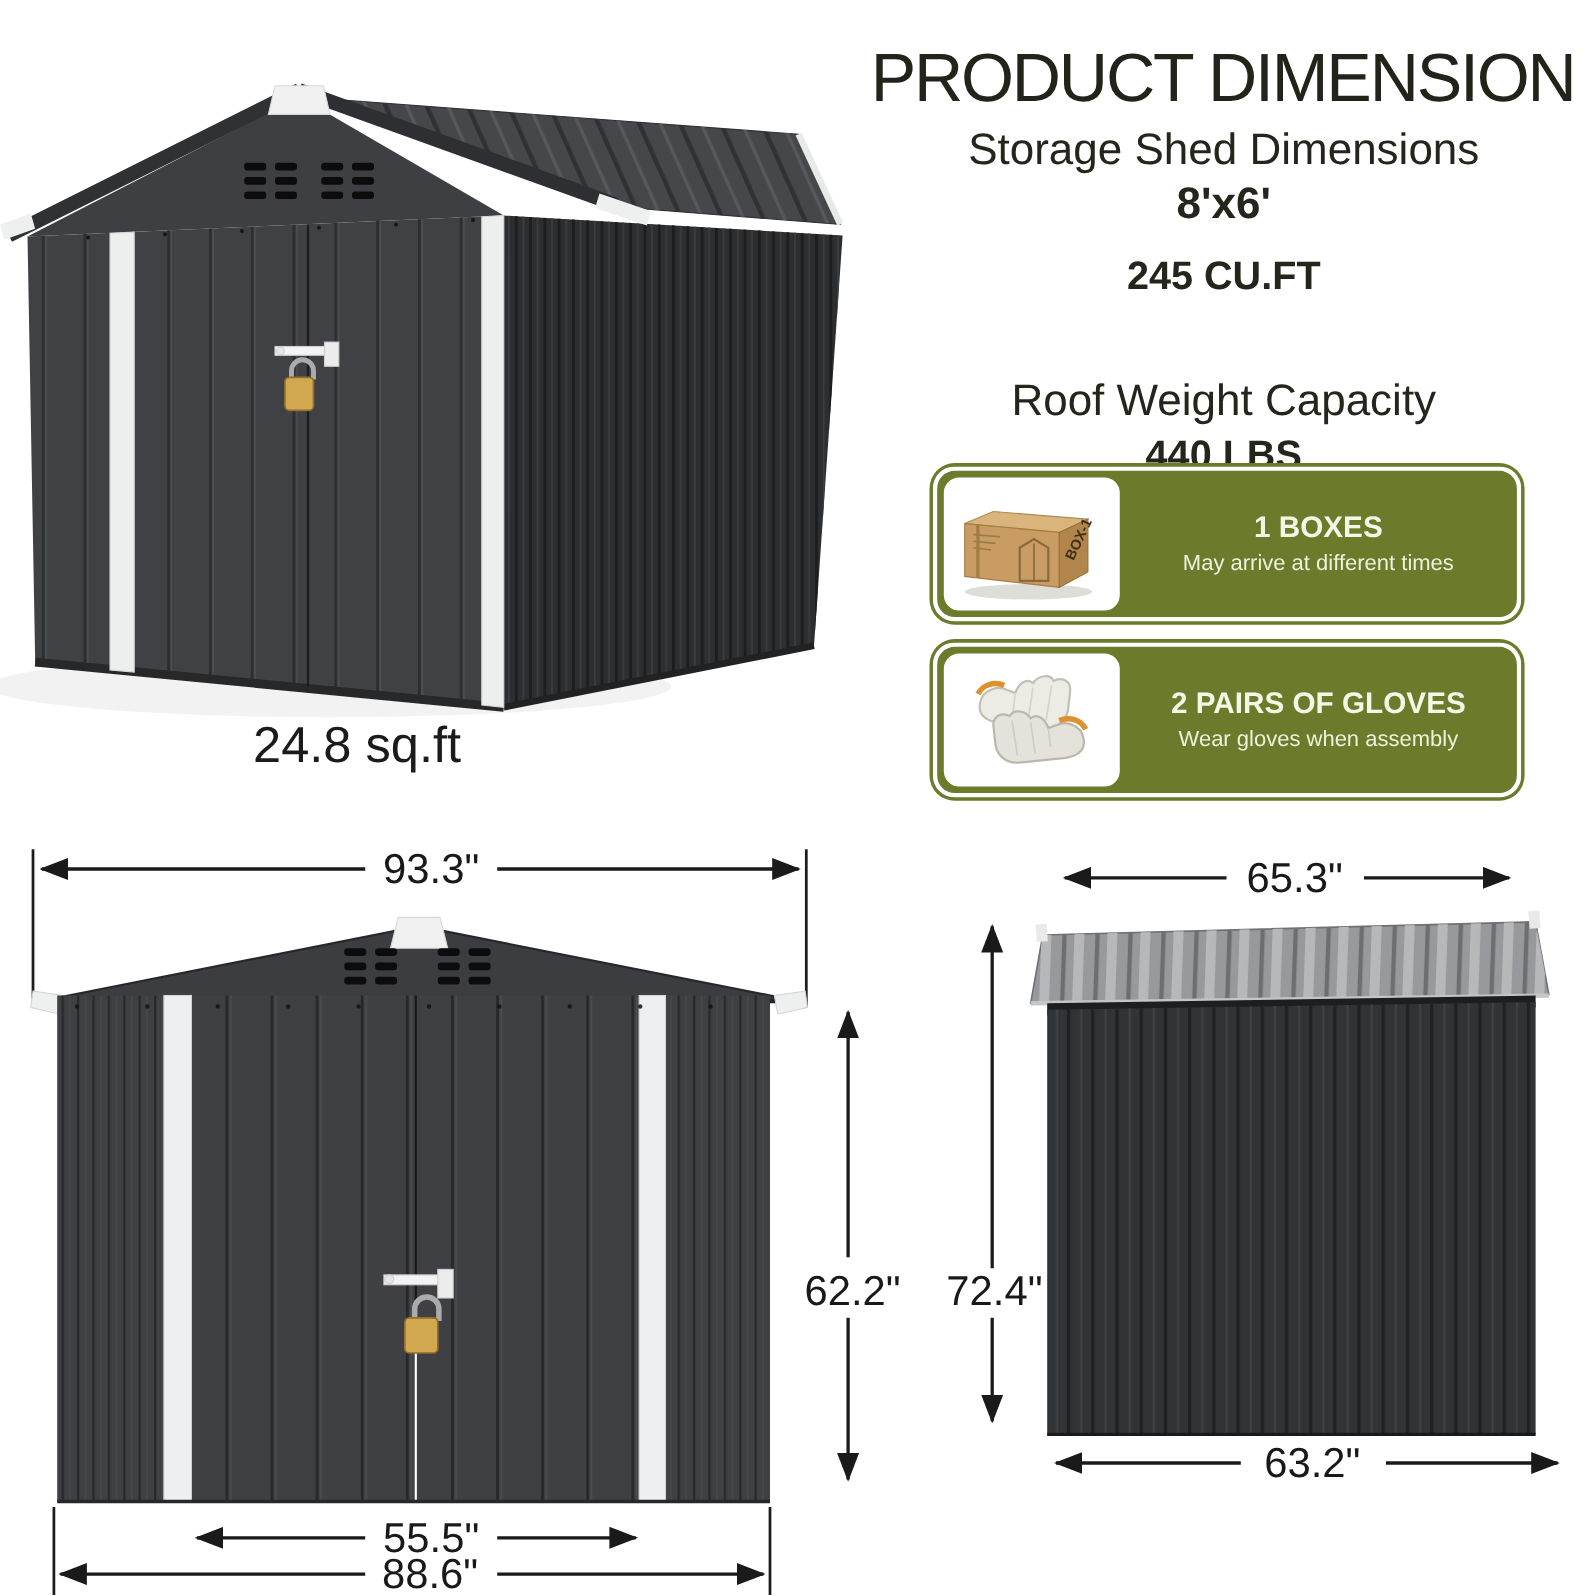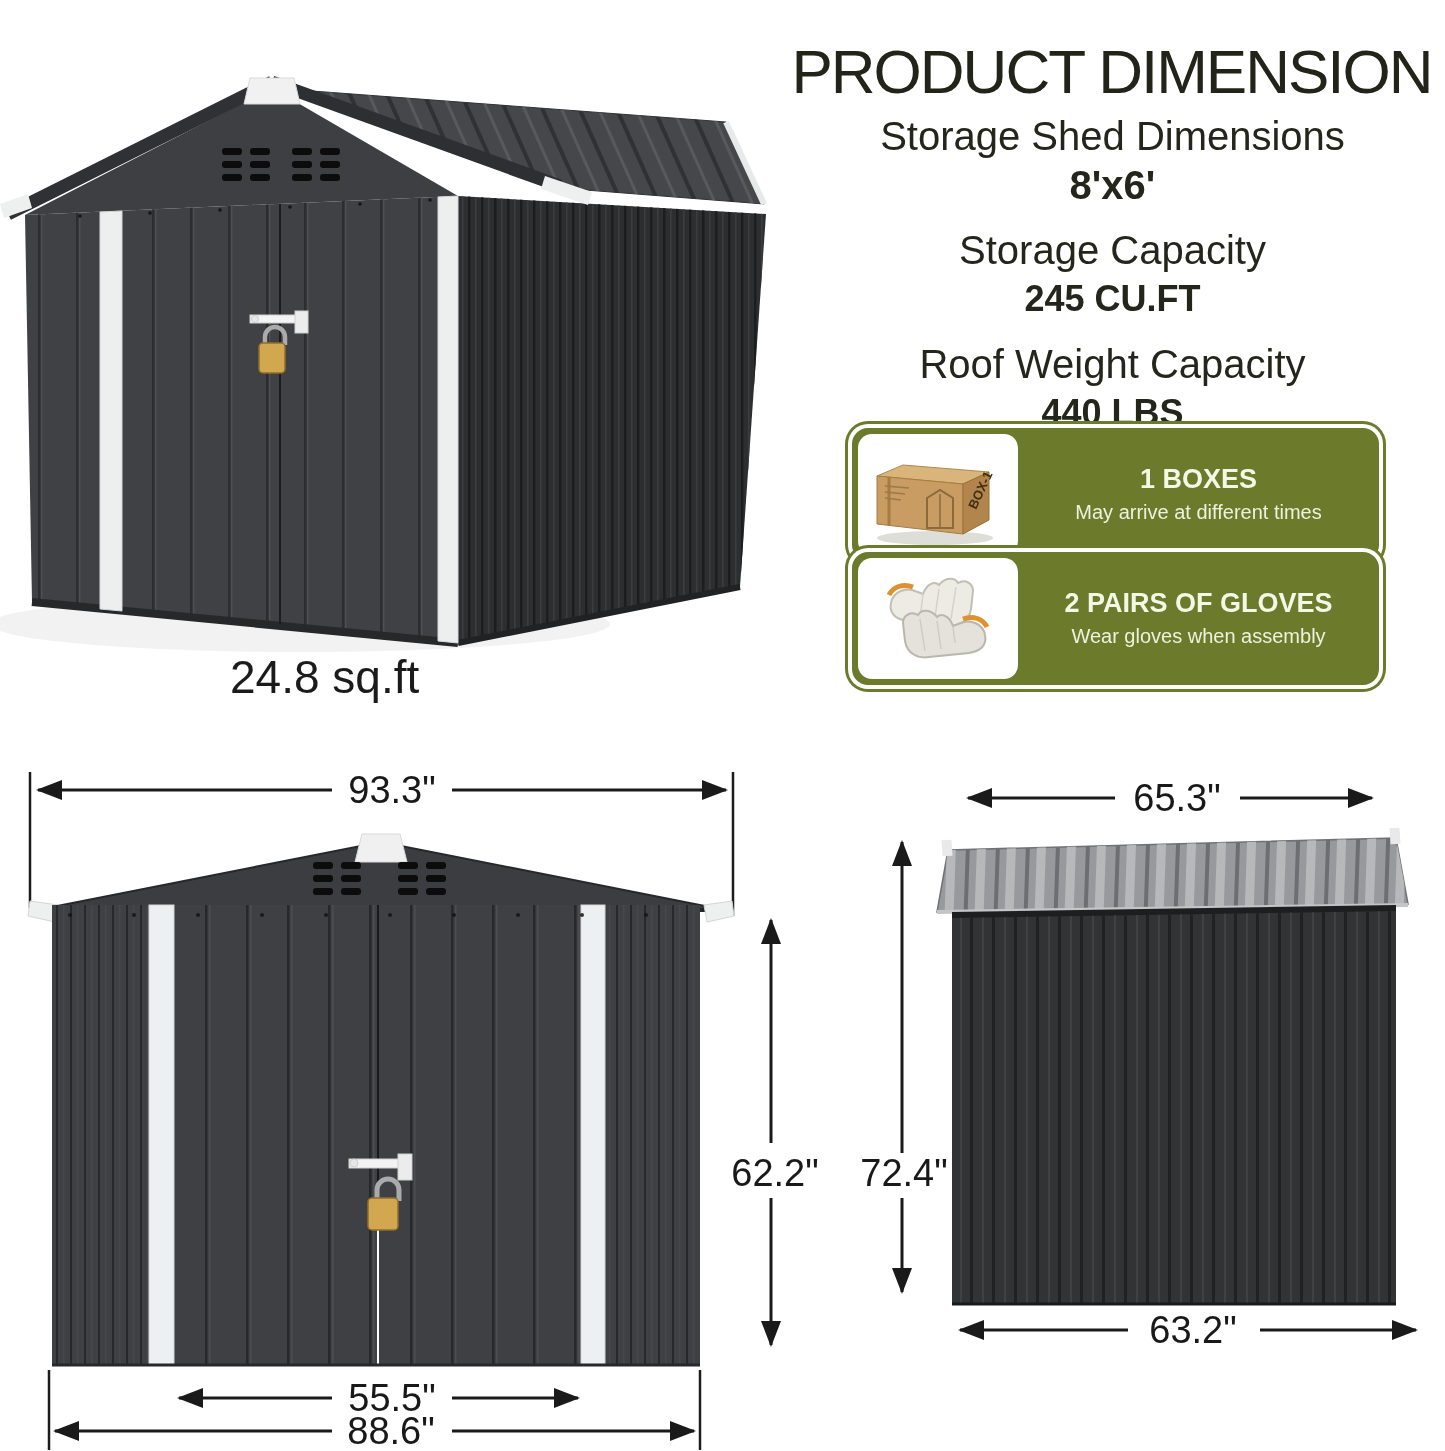--- a/index.html
+++ b/index.html
@@ -116,21 +116,20 @@
 
   <div class="area-label">24.8 sq.ft</div>
 
   <h1 class="hero-title">PRODUCT DIMENSION</h1>
 
   <div class="spec" style="top:84px">
     <div class="spec-label">Storage Shed Dimensions</div>
     <div class="spec-value" style="font-size:40px">8'x6'</div>
   </div>
   <div class="spec" style="top:198px">
-    <div class="spec-label">Storage Capacity</div>
     <div class="spec-value">245 CU.FT</div>
   </div>
   <div class="spec" style="top:312px">
     <div class="spec-label">Roof Weight Capacity</div>
     <div class="spec-value">440 LBS</div>
   </div>
 
   <div class="badge" style="top:424px">
     <div class="badge-panel">
       <svg width="150" height="110" viewBox="0 0 150 110">
@@ -146,21 +145,21 @@
         <line x1="22" y1="58" x2="38" y2="60" stroke="#9a7a48" stroke-width="1.5"></line>
         <text x="113" y="70" transform="rotate(-65 113 70)" style="font-size:13px;font-weight:bold;fill:#3f2f15">BOX-1</text>
       </svg>
     </div>
     <div class="badge-text">
       <div class="badge-title">1 BOXES</div>
       <div class="badge-sub">May arrive at different times</div>
     </div>
   </div>
 
-  <div class="badge" style="top:548px">
+  <div class="badge" style="top:584px">
     <div class="badge-panel">
       <svg width="150" height="120" viewBox="0 0 150 120">
         <path d="M28,44 C30,32 44,28 52,32 L60,35 C64,24 72,22 76,26 C82,18 92,18 95,24 C102,20 110,24 110,32 L108,50 C106,62 96,68 84,66 L44,62 C32,60 26,54 28,44 Z" fill="#ecebe4" stroke="#c2bfb4" stroke-width="2"></path>
         <path d="M26,36 C30,28 40,24 50,28" fill="none" stroke="#e0912f" stroke-width="5"></path>
         <path d="M60,35 L58,52 M76,30 L72,58 M93,28 L88,60" stroke="#d5d2c7" stroke-width="1.5" fill="none"></path>
         <path d="M122,76 C120,64 106,60 98,64 L90,67 C86,56 78,54 74,58 C68,50 58,50 55,56 C48,52 40,56 40,64 L42,82 C44,94 54,100 66,98 L106,94 C118,92 124,86 122,76 Z" fill="#e4e2da" stroke="#bab7ac" stroke-width="2"></path>
         <path d="M124,68 C120,60 110,56 100,60" fill="none" stroke="#e0912f" stroke-width="5"></path>
         <path d="M90,67 L92,84 M74,62 L78,90 M57,60 L62,92" stroke="#cfccc1" stroke-width="1.5" fill="none"></path>
       </svg>
     </div>

